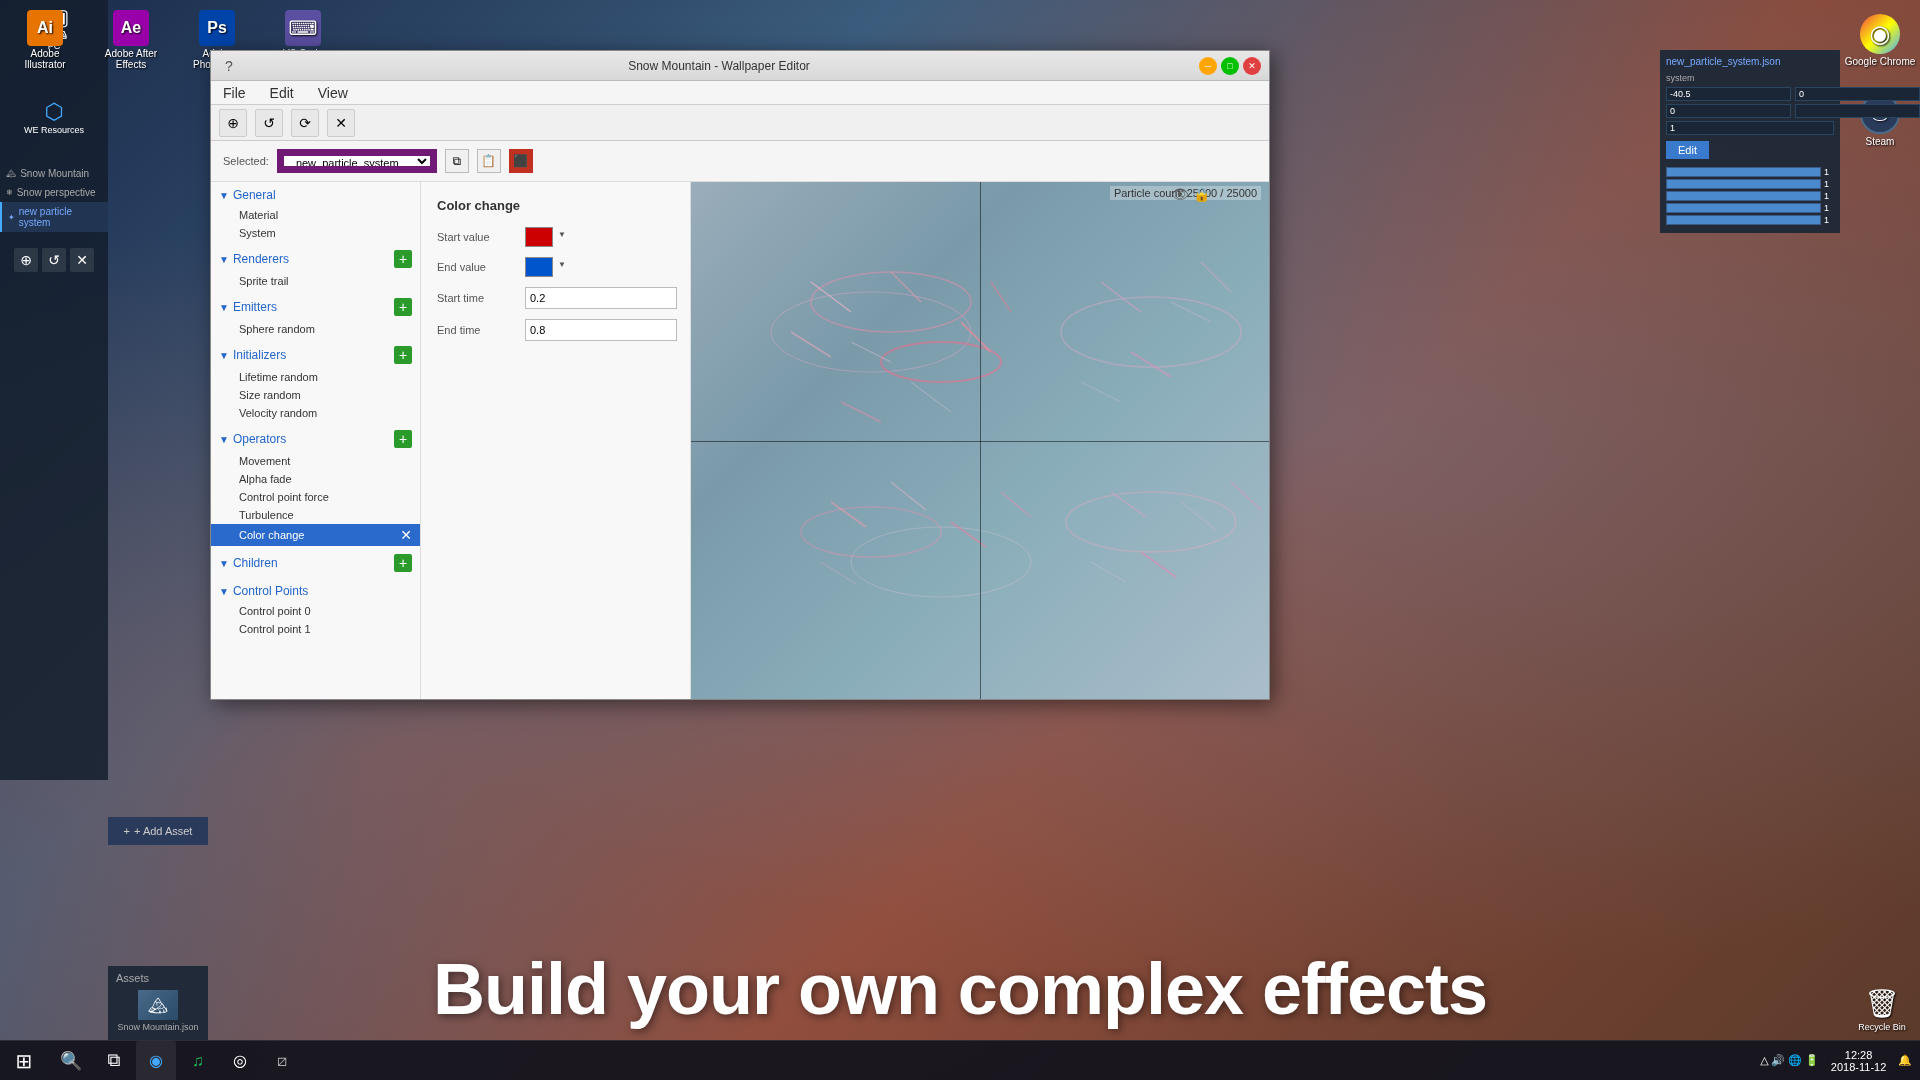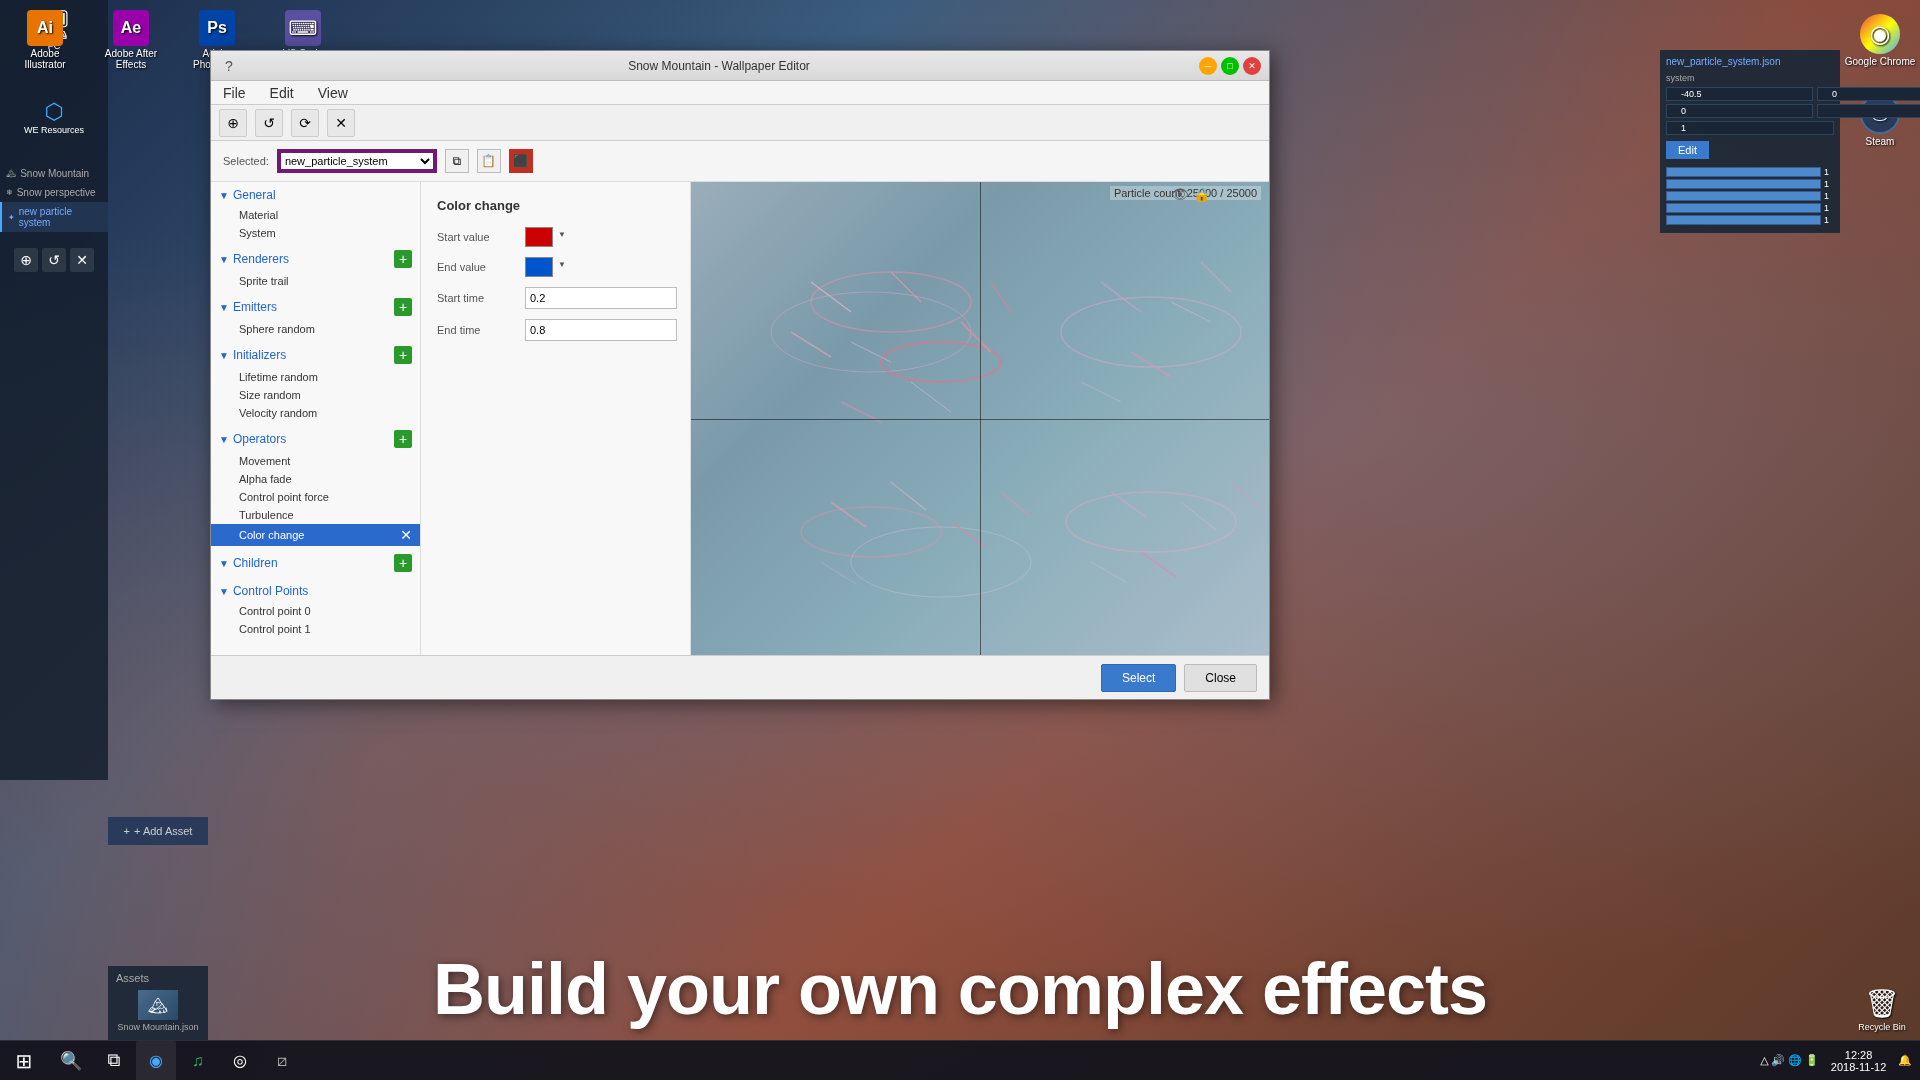--- a/index.html
+++ b/index.html
@@ -262,24 +262,24 @@
       display: flex;
       align-items: center;
       gap: 8px;
     }
     .selected-label {
       font-size: 11px;
       color: #555;
     }
     .selected-dropdown {
       height: 24px;
-      border: 4px solid #701a75;
+      border: 7px solid #701a75;
       background: white;
       font-size: 11px;
-      padding: 0 0;
+      padding: 0 8px;
       width: 160px;
       cursor: pointer;
     }
     .toolbar-small-btn {
       width: 24px;
       height: 24px;
       border: 1px solid #bbb;
       background: #f0f0f0;
       cursor: pointer;
       display: flex;
@@ -530,21 +530,21 @@
       gap: 4px;
       margin-bottom: 3px;
       align-items: center;
     }
     .json-val {
       flex: 1;
       background: #1a2535;
       border: 1px solid #2a4560;
       color: white;
       font-size: 9px;
-      padding: 1px 14px;
+      padding: 1px 3px;
     }
     .edit-btn {
       display: block;
       background: #3a7acd;
       color: white;
       border: none;
       padding: 3px 12px;
       font-size: 11px;
       cursor: pointer;
       margin-top: 6px;
@@ -900,24 +900,20 @@
           <div class="particle-count-label">Particle count: 25000 / 25000</div>
 
           <div class="preview-eye-icon">👁</div>
           <div style="position:absolute;top:4px;right:58px;font-size:14px;color:#555;cursor:pointer;">🔒</div>
         </div>
       </div>
 
     </div>
   </div>
 
-  <div class="window-footer">
-    <button class="footer-btn primary">Select</button>
-    <button class="footer-btn">Close</button>
-  </div>
 </div>
 
 <div style="position:absolute;bottom:235px;left:108px;width:100px;height:28px;background:#2a3a5a;color:#ccc;border:none;font-size:11px;cursor:pointer;display:flex;align-items:center;justify-content:center;gap:4px;z-index:6;">
   <span>+</span>
   <span>+ Add Asset</span>
 </div>
 
 <div style="position:absolute;bottom:40px;left:108px;width:100px;background:rgba(30,40,55,0.95);z-index:5;padding:4px;">
   <div style="color:#aaa;font-size:11px;padding:2px 4px;">Assets</div>
   <div style="display:flex;flex-direction:column;align-items:center;padding:4px;cursor:pointer;color:#aaa;font-size:9px;">

